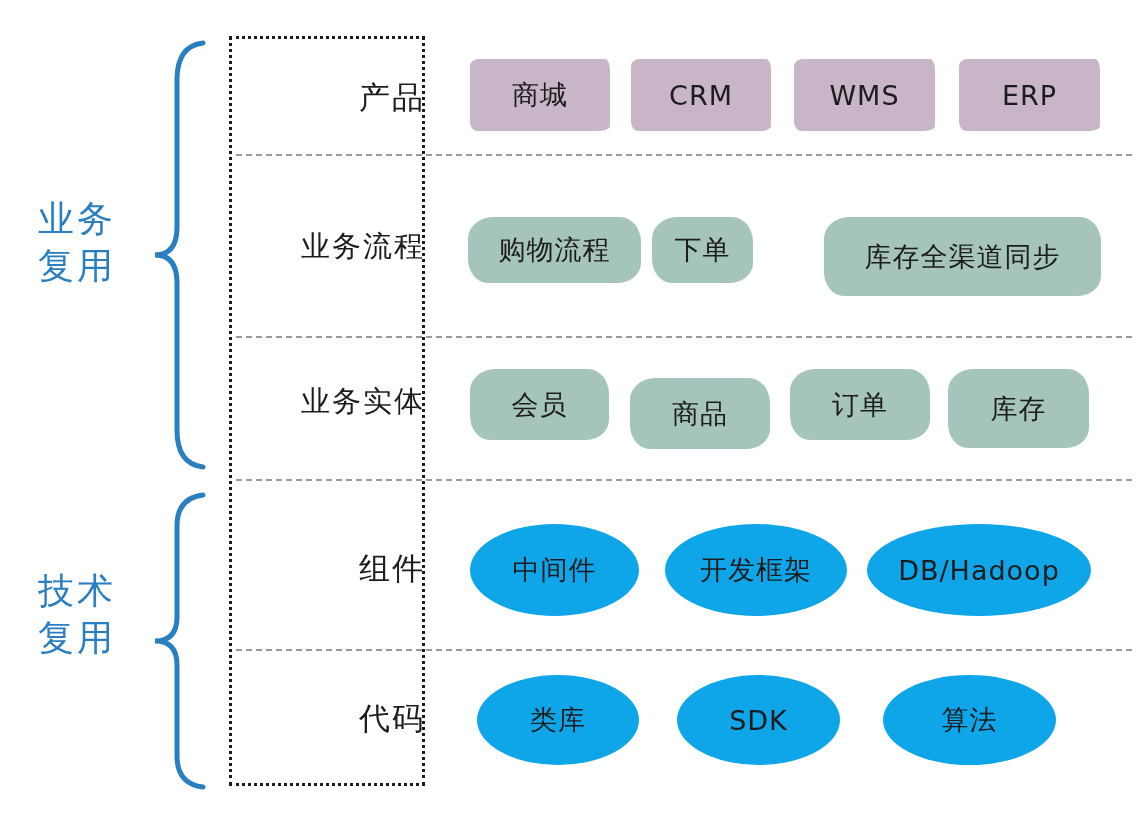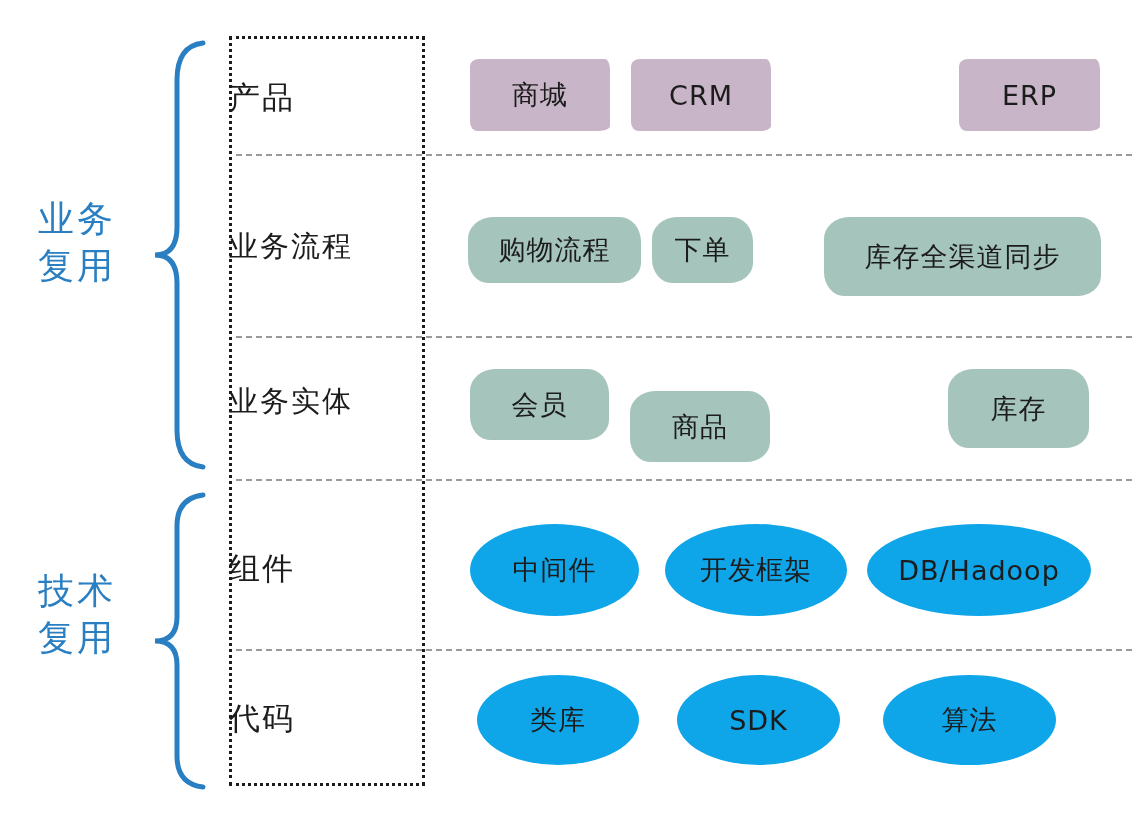--- a/index.html
+++ b/index.html
@@ -36,21 +36,21 @@
   .sep-1 { top: 154px; }
   .sep-2 { top: 336px; }
   .sep-3 { top: 479px; }
   .sep-4 { top: 649px; }
 
   
   .row-label {
     position: absolute;
     left: 229px;
     width: 196px;
-    text-align: left;
+    text-align: right;
     font-size: 31px;
     color: #1c1c1c;
     letter-spacing: 2px;
   }
   .row-label-1 { top: 77px; }
   .row-label-2 { top: 227px; font-size: 29px; }
   .row-label-3 { top: 382px; font-size: 29px; }
   .row-label-4 { top: 548px; }
   .row-label-5 { top: 698px; }
 
@@ -131,28 +131,30 @@
   <div class="row-label row-label-4">组件</div>
   <div class="row-label row-label-5">代码</div>
 
   <div class="sep sep-1"></div>
   <div class="sep sep-2"></div>
   <div class="sep sep-3"></div>
   <div class="sep sep-4"></div>
 
   <div class="node rect-node" style="left:470px; top:59px; width:140px; height:72px;">商城</div>
   <div class="node rect-node" style="left:631px; top:59px; width:140px; height:72px;">CRM</div>
+  <div class="node rect-node" style="left:794px; top:59px; width:141px; height:72px;">WMS</div>
   <div class="node rect-node" style="left:959px; top:59px; width:141px; height:72px;">ERP</div>
 
   <div class="node pill-node" style="left:468px; top:217px; width:173px; height:66px;">购物流程</div>
   <div class="node pill-node" style="left:652px; top:217px; width:101px; height:66px;">下单</div>
   <div class="node pill-node" style="left:824px; top:217px; width:277px; height:79px;">库存全渠道同步</div>
 
   <div class="node pill-node" style="left:470px; top:369px; width:139px; height:71px;">会员</div>
-  <div class="node pill-node" style="left:630px; top:391px; width:140px; height:71px;">商品</div>
+  <div class="node pill-node" style="left:630px; top:378px; width:140px; height:71px;">商品</div>
+  <div class="node pill-node" style="left:790px; top:369px; width:140px; height:71px;">订单</div>
   <div class="node pill-node" style="left:948px; top:369px; width:141px; height:79px;">库存</div>
 
   <div class="node ellipse-node" style="left:470px; top:524px; width:169px; height:92px;">中间件</div>
   <div class="node ellipse-node" style="left:867px; top:524px; width:224px; height:92px;">DB/Hadoop</div>
   <div class="node ellipse-node" style="left:665px; top:524px; width:182px; height:92px;">开发框架</div>
 
   <div class="node ellipse-node" style="left:477px; top:675px; width:162px; height:90px;">类库</div>
   <div class="node ellipse-node" style="left:677px; top:675px; width:163px; height:90px;">SDK</div>
   <div class="node ellipse-node" style="left:883px; top:675px; width:173px; height:90px;">算法</div>
 

